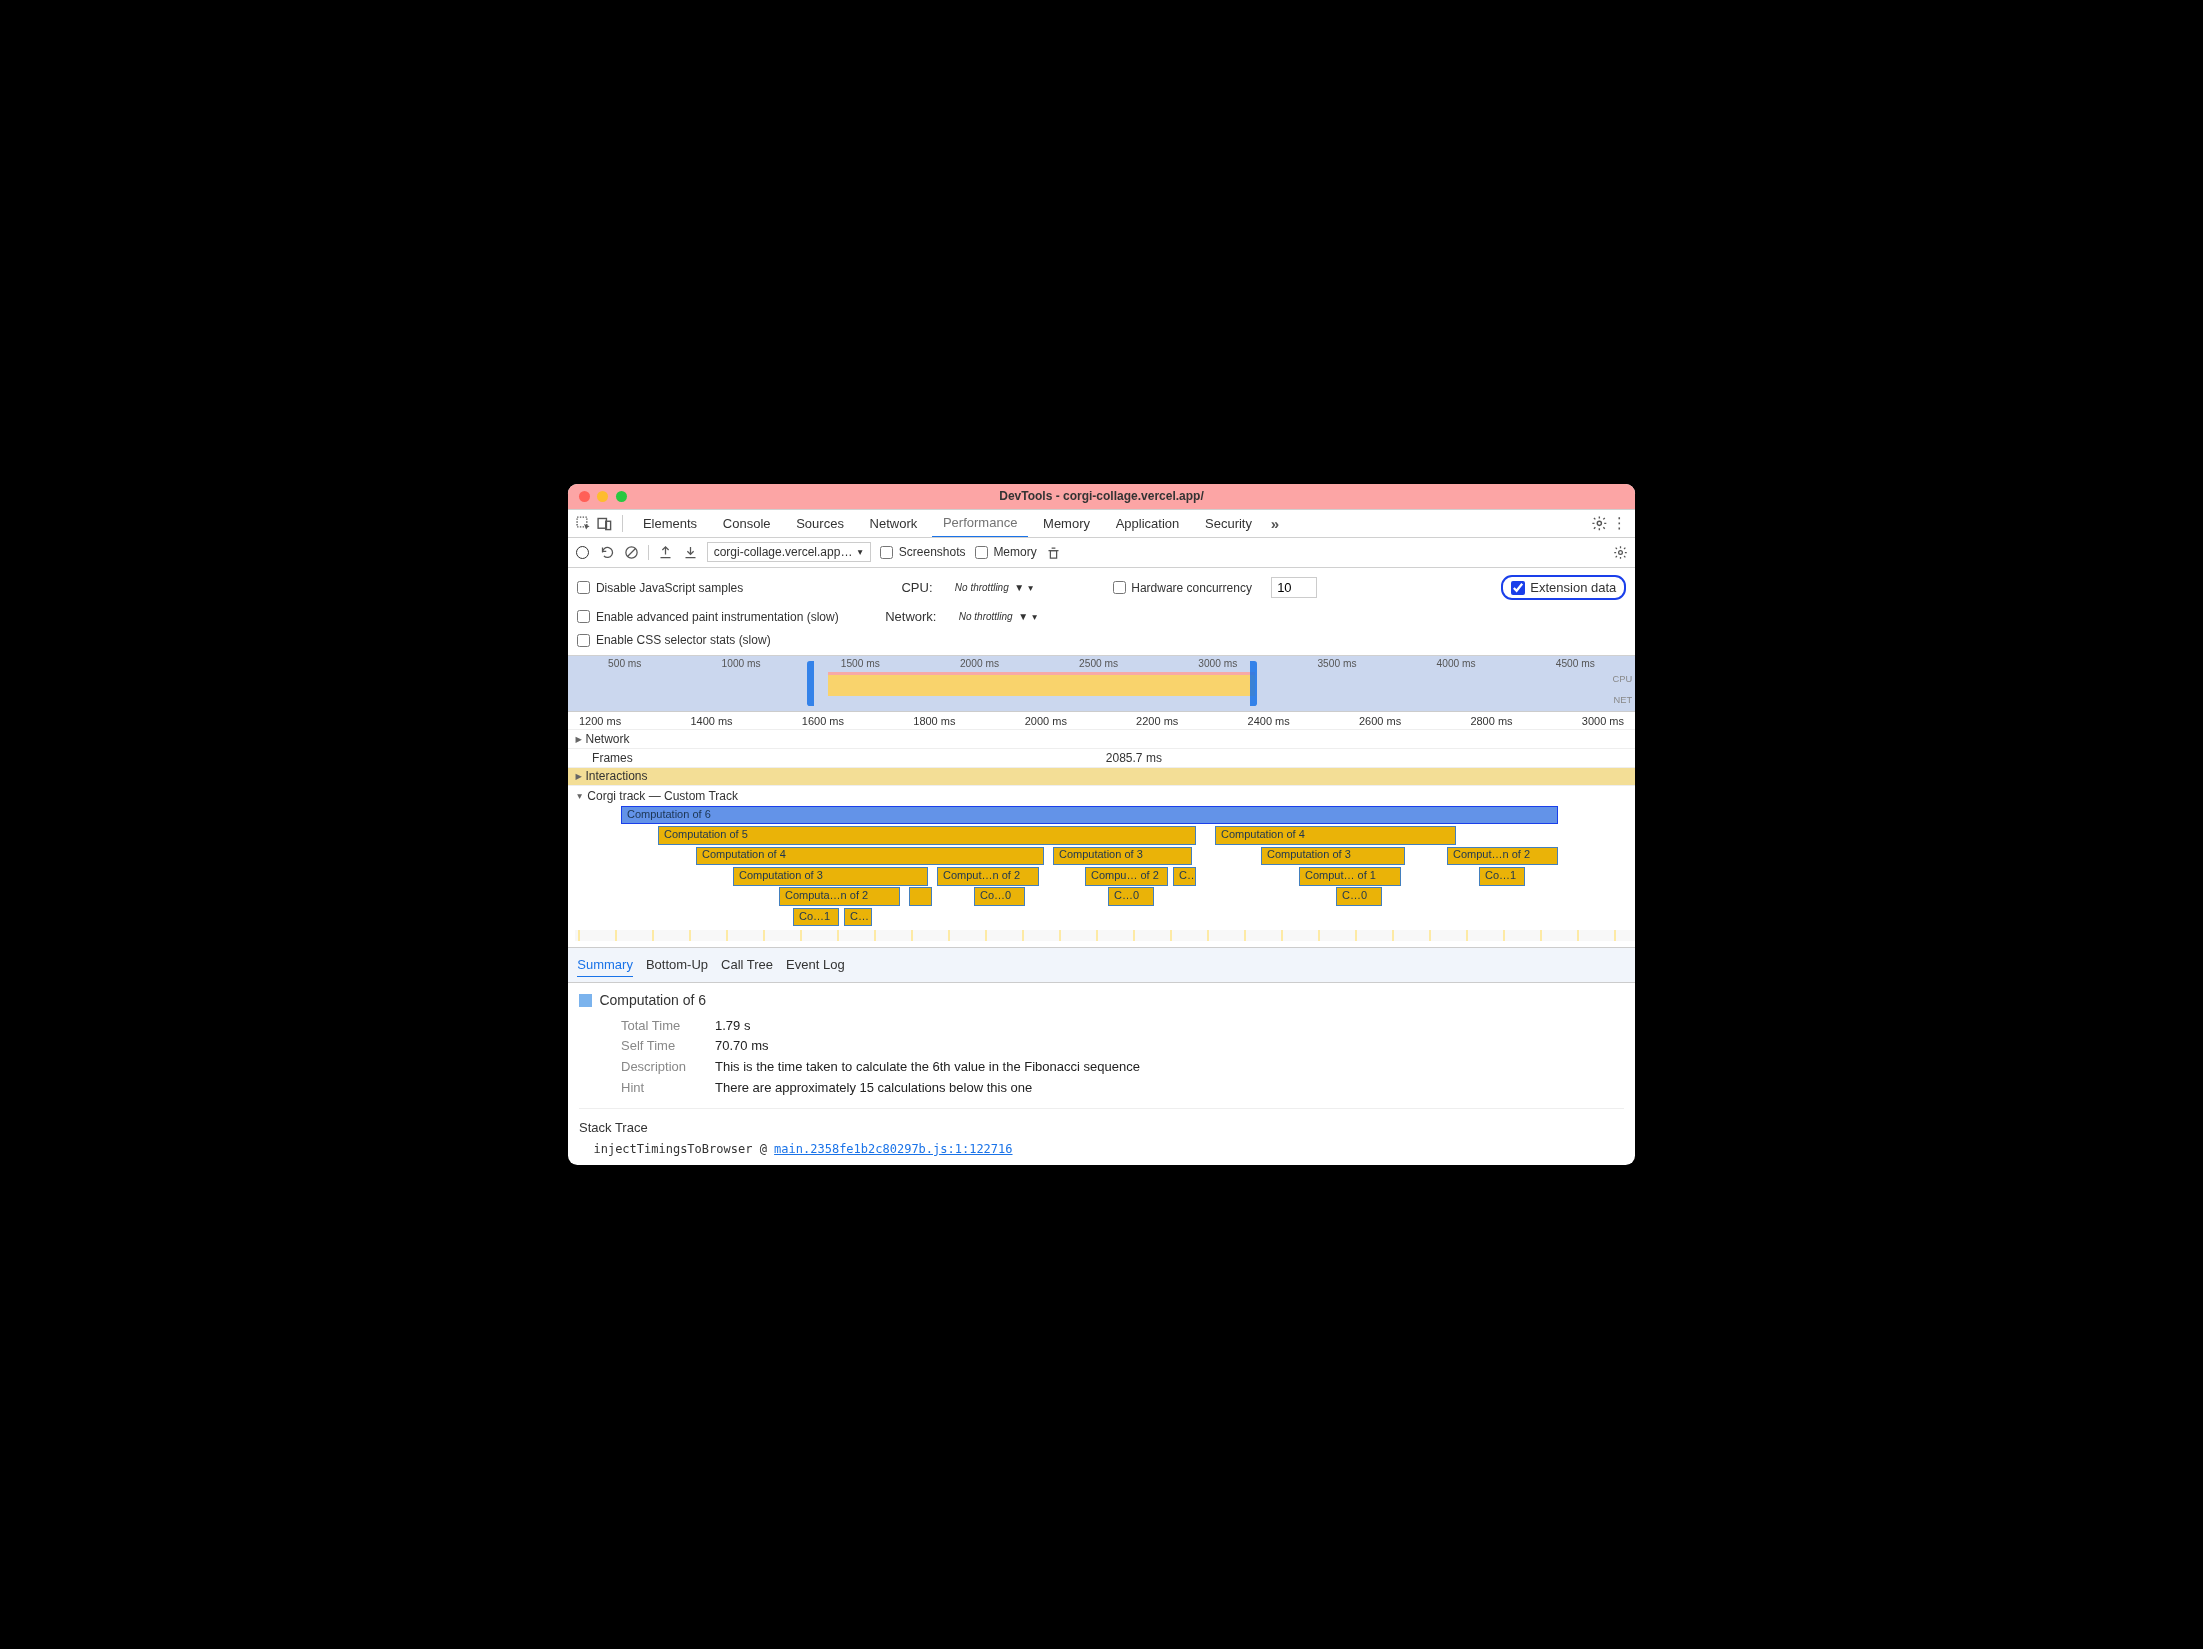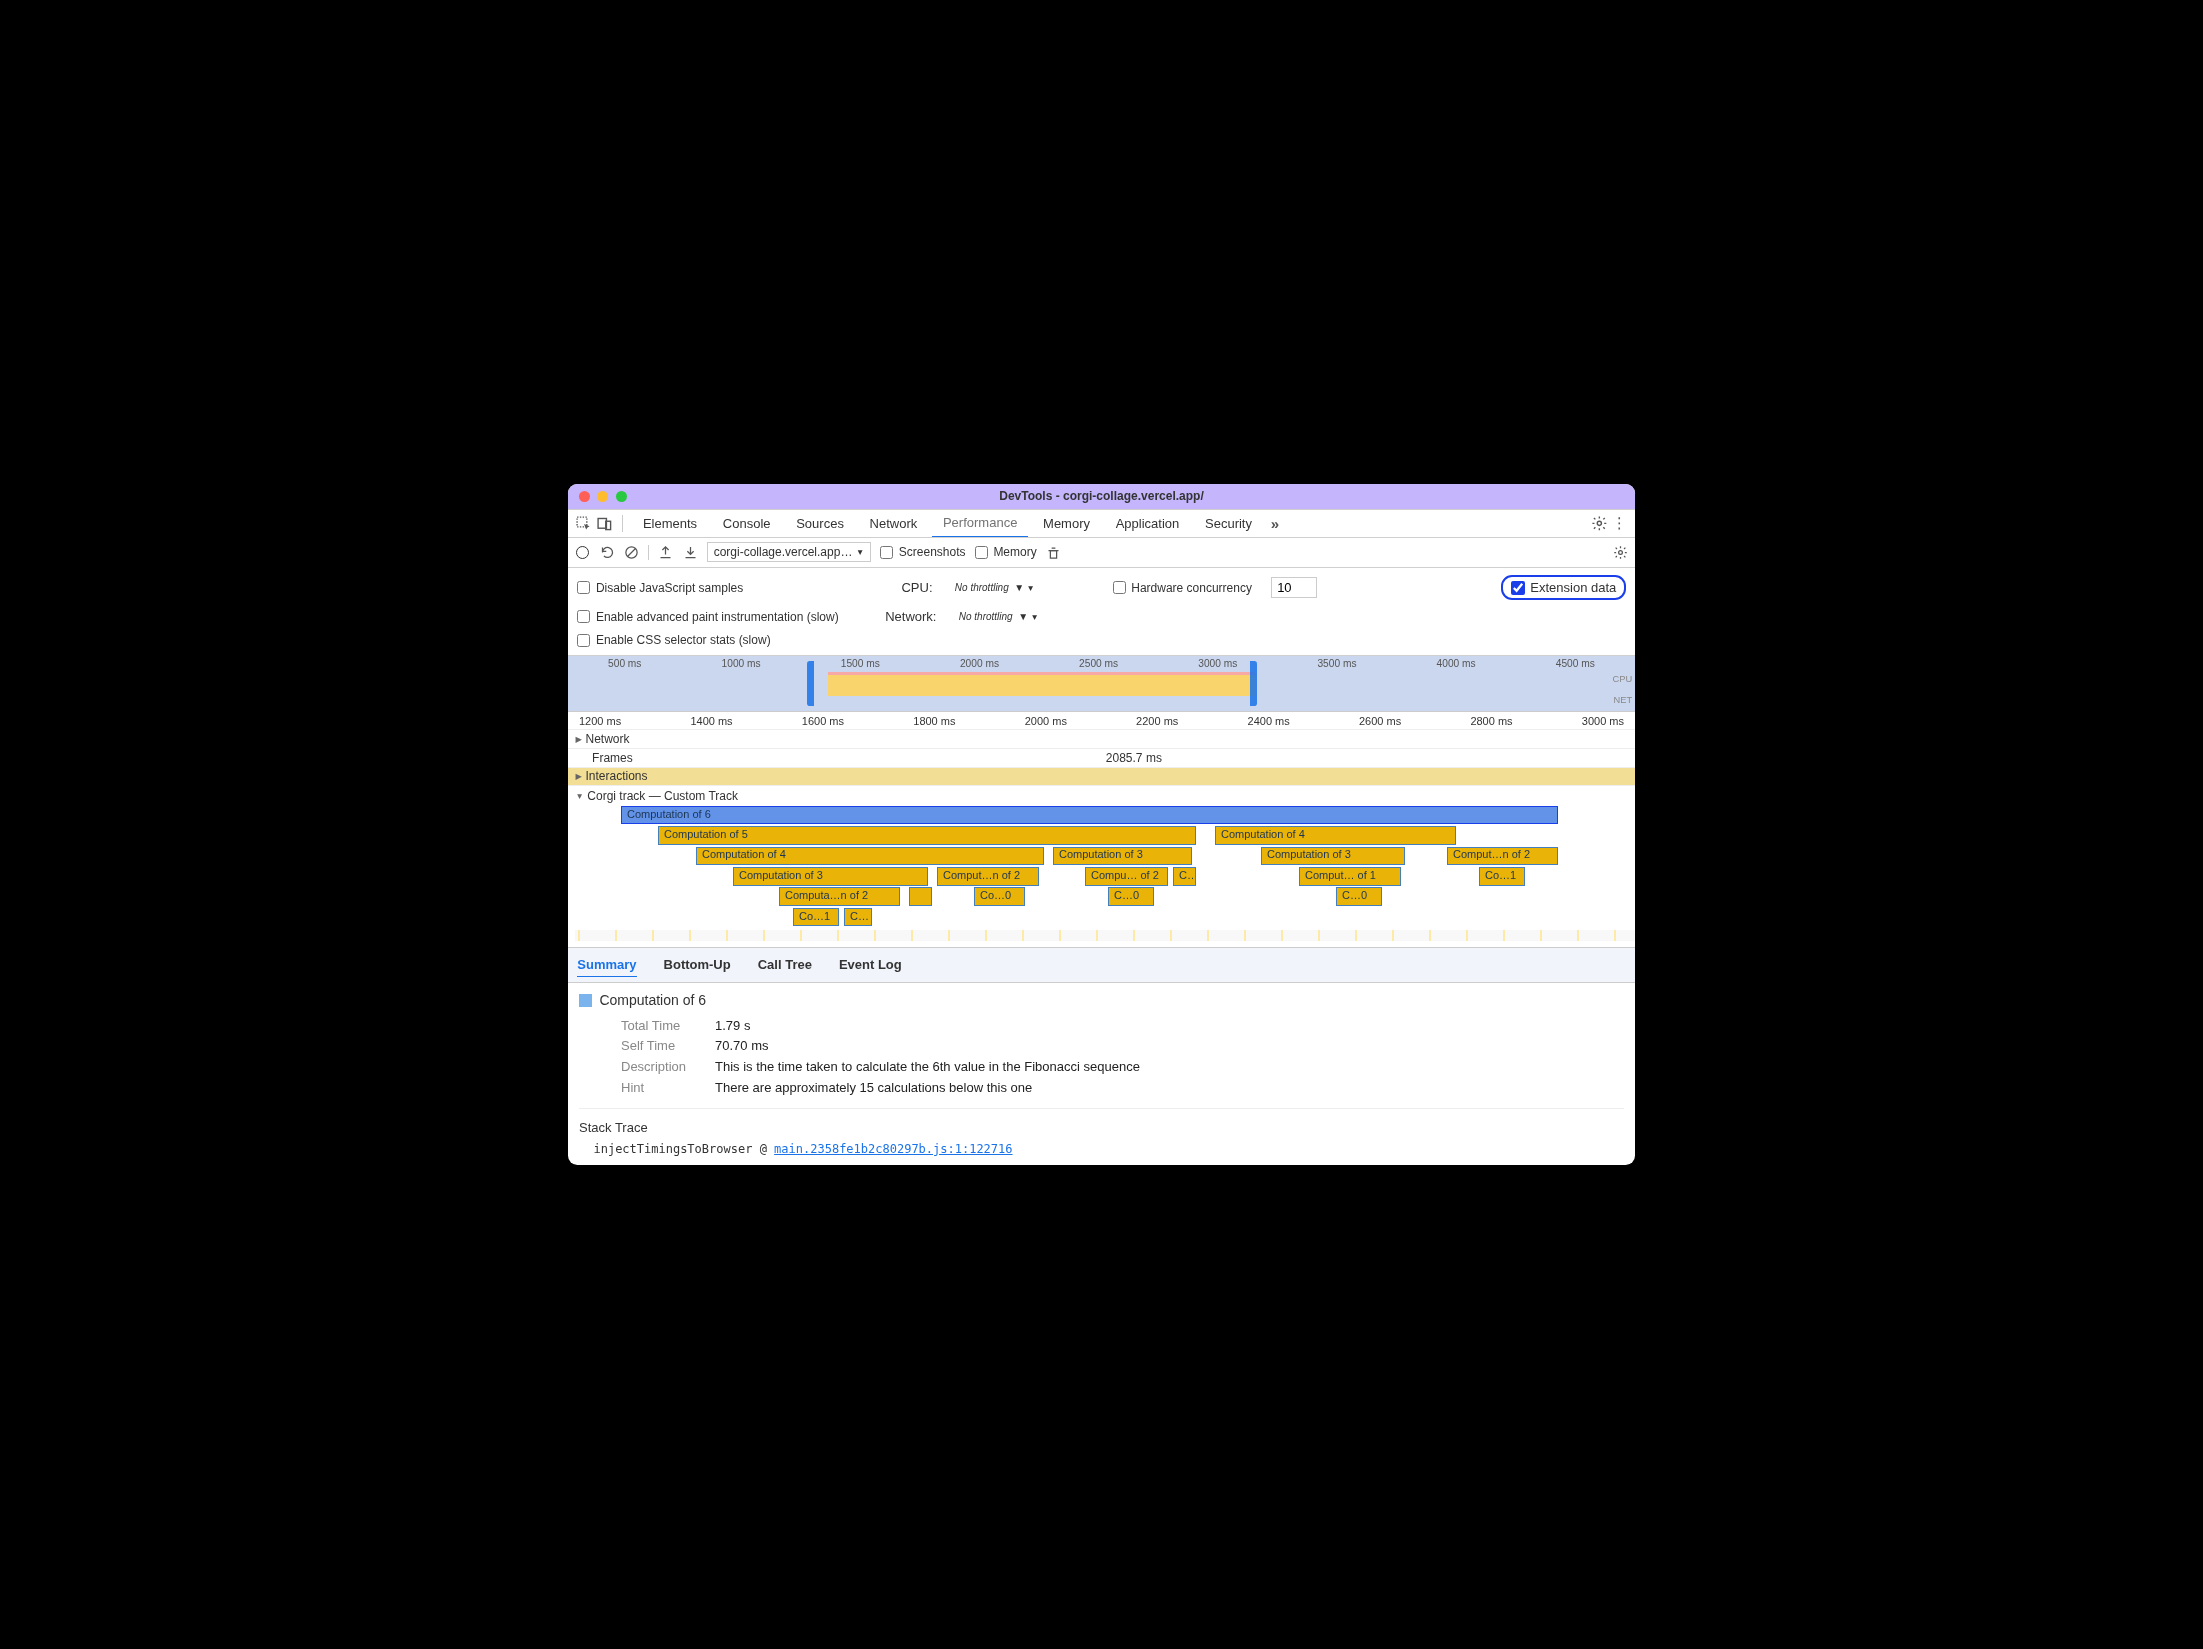--- a/index.html
+++ b/index.html
@@ -1,18 +1,18 @@
 <!DOCTYPE html>
 <html style="font-size:15px"><head>
 <meta charset="utf-8">
 <style>
 * { box-sizing: border-box; margin: 0; padding: 0; }
 body { background: #000; font-family: -apple-system, BlinkMacSystemFont, "Segoe UI", Arial, sans-serif; font-size: 12px; color: #333; display: flex; align-items: center; justify-content: center; min-height: 100vh; }
 .window { width: 1067px; background: #fff; border-radius: 9.3px; overflow: hidden; box-shadow: 0 18.6px 56px rgba(0,0,0,0.5); }
-.titlebar { background: #c4b5fd; height: 26px; display: flex; align-items: center; position: relative; border-bottom: 0.9px solid #d0d0d0; }
+.titlebar { background: #fca5a5; height: 26px; display: flex; align-items: center; position: relative; border-bottom: 0.9px solid #d0d0d0; }
 .traffic { display: flex; gap: 7.4px; position: absolute; left: 11px; }
 .tl { width: 11px; height: 11px; border-radius: 50%; }
 .tl.r { background: #ff5f57; } .tl.y { background: #febc2e; } .tl.g { background: #28c840; }
 .title { margin: 0 auto; font-weight: 600; font-size: 12px; color: #333; }
 .tabbar { display: flex; align-items: center; border-bottom: 0.9px solid #d0d0d0; height: 28px; padding: 0 7.4px; gap: 3.7px; }
 .tabbar .icon { width: 16.7px; height: 16.7px; display: inline-flex; align-items: center; justify-content: center; color: #555; }
 .tabbar .sep { width: 0.9px; height: 16.7px; background: #ccc; margin: 0 5.6px; }
 .tabbar .tab { padding: 5.6px 11px; cursor: pointer; font-size: 13px; color: #333; }
 .tabbar .tab.active { color: #737373; border-bottom: 1.9px solid #1a73e8; }
 .tabbar .spacer { flex: 1; }
@@ -45,21 +45,21 @@
 .wf-row.yellow { background: #f3de96; }
 .tri { font-size: 8.3px; color: #666; }
 .frames-label { margin-left: 16.7px; }
 .frames-val { margin: 0 auto; text-align: center; }
 .flame { position: relative; padding-left: 7.4px; padding-bottom: 5.6px; }
 .flame .track-hdr { padding: 2.8px 0; font-size: 12px; display: flex; align-items: center; gap: 3.7px; }
 .lane { position: relative; height: 20.4px; }
 .bar { position: absolute; height: 18.6px; background: #eab308; border: 0.9px solid #437fbd; font-size: 11px; color: #1c3552; padding: 0.9px 4.6px; white-space: nowrap; overflow: hidden; text-overflow: ellipsis; }
 .bar.sel { background: #6393e8; border: 1.9px solid #1a3fea; }
 .dots { height: 11px; background: repeating-linear-gradient(90deg, #f8f8f8 0 2.8px, #fdeaa5 2.8px 4.6px, #f8f8f8 4.6px 37px); margin-top: 1.9px; }
-.detail-tabs { display: flex; gap: 27px; padding: 5.6px 9.3px; border-top: 0.9px solid #ccc; border-bottom: 0.9px solid #ccc; background: #f1f5fb; font-weight: bold; }
+.detail-tabs { display: flex; gap: 13px; padding: 5.6px 9.3px; border-top: 0.9px solid #ccc; border-bottom: 0.9px solid #ccc; background: #f1f5fb; }
 .detail-tabs .dtab { font-size: 13px; padding: 3.7px 0; cursor: pointer; color: #333; }
 .detail-tabs .dtab.active { color: #1a73e8; border-bottom: 1.9px solid #1a73e8; }
 .summary { padding: 9.3px 11px; font-size: 13px; }
 .summary h3 { font-size: 14px; font-weight: 400; display: flex; align-items: center; gap: 7.4px; margin-bottom: 9.3px; }
 .sq { width: 13px; height: 13px; background: #7bb3ed; display: inline-block; }
 .kv { display: flex; gap: 11px; margin-bottom: 5.6px; margin-left: 42px; }
 .kv .k { color: #888; min-width: 83px; }
 .kv .v { color: #222; }
 .stack-hdr { margin-top: 13px; margin-bottom: 7.4px; border-top: 0.9px solid #eee; padding-top: 11px; }
 .stack { font-family: ui-monospace, Menlo, Consolas, monospace; font-size: 12px; }

